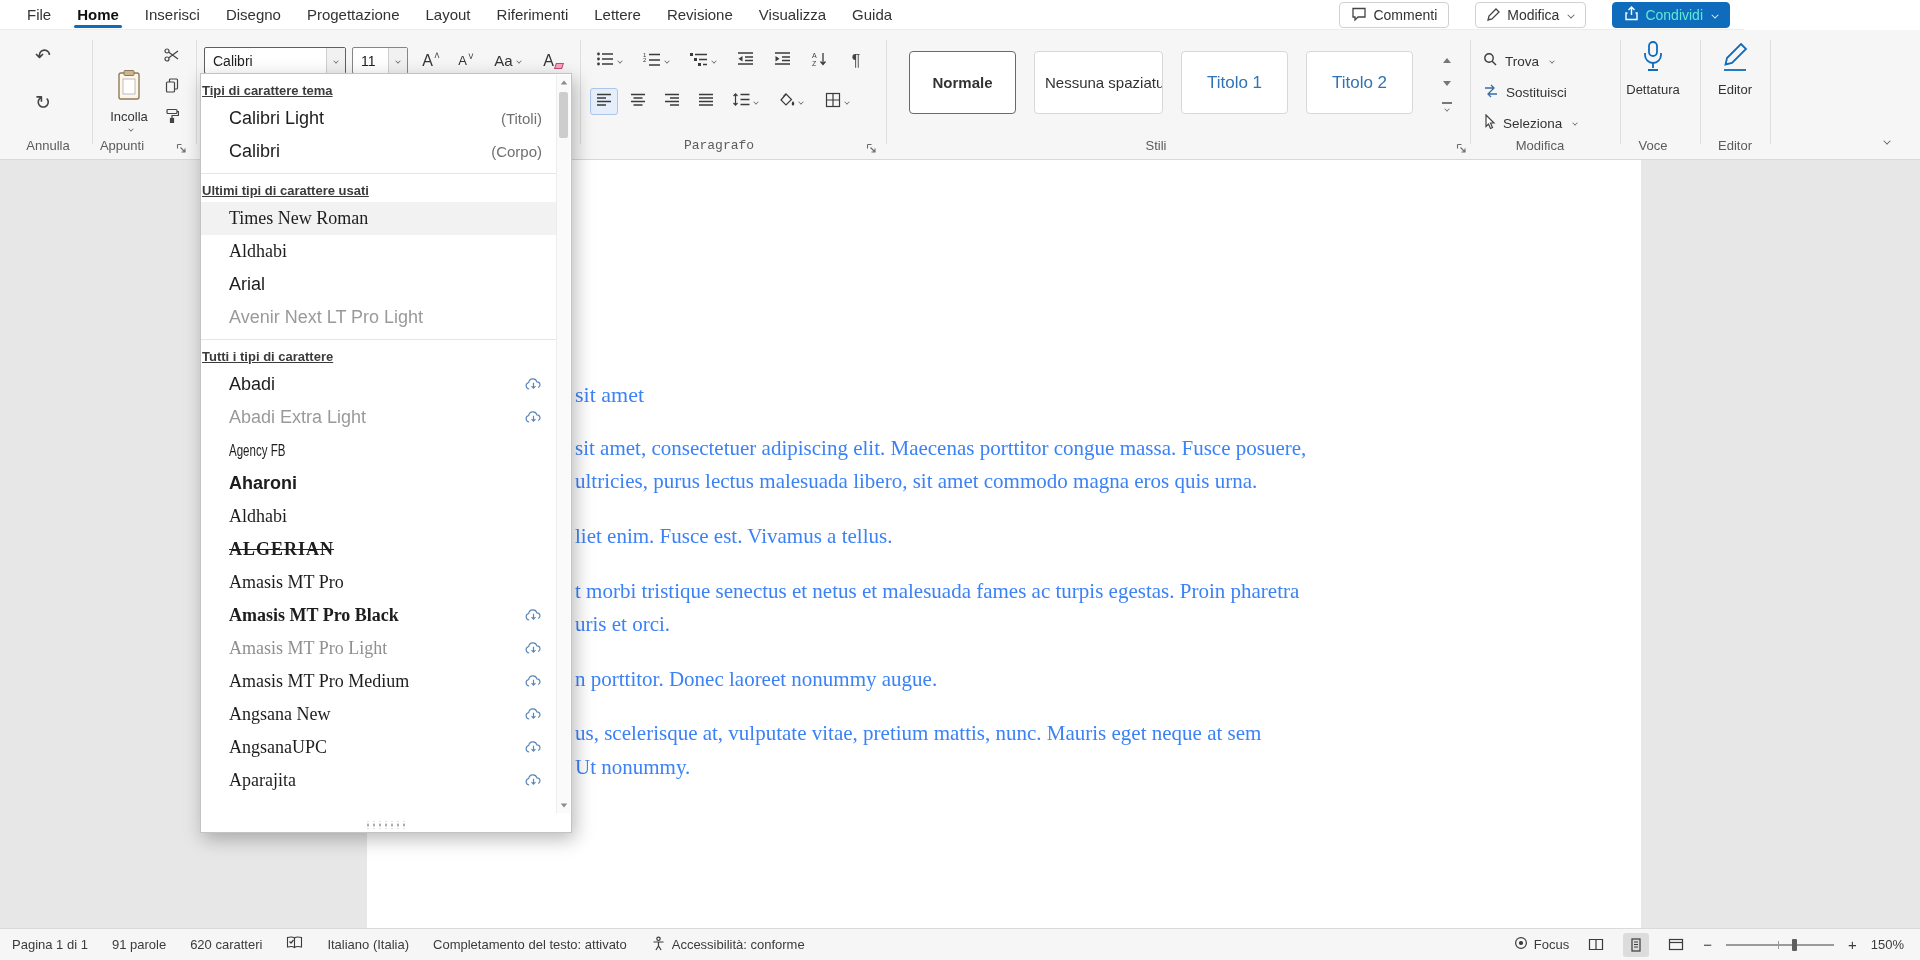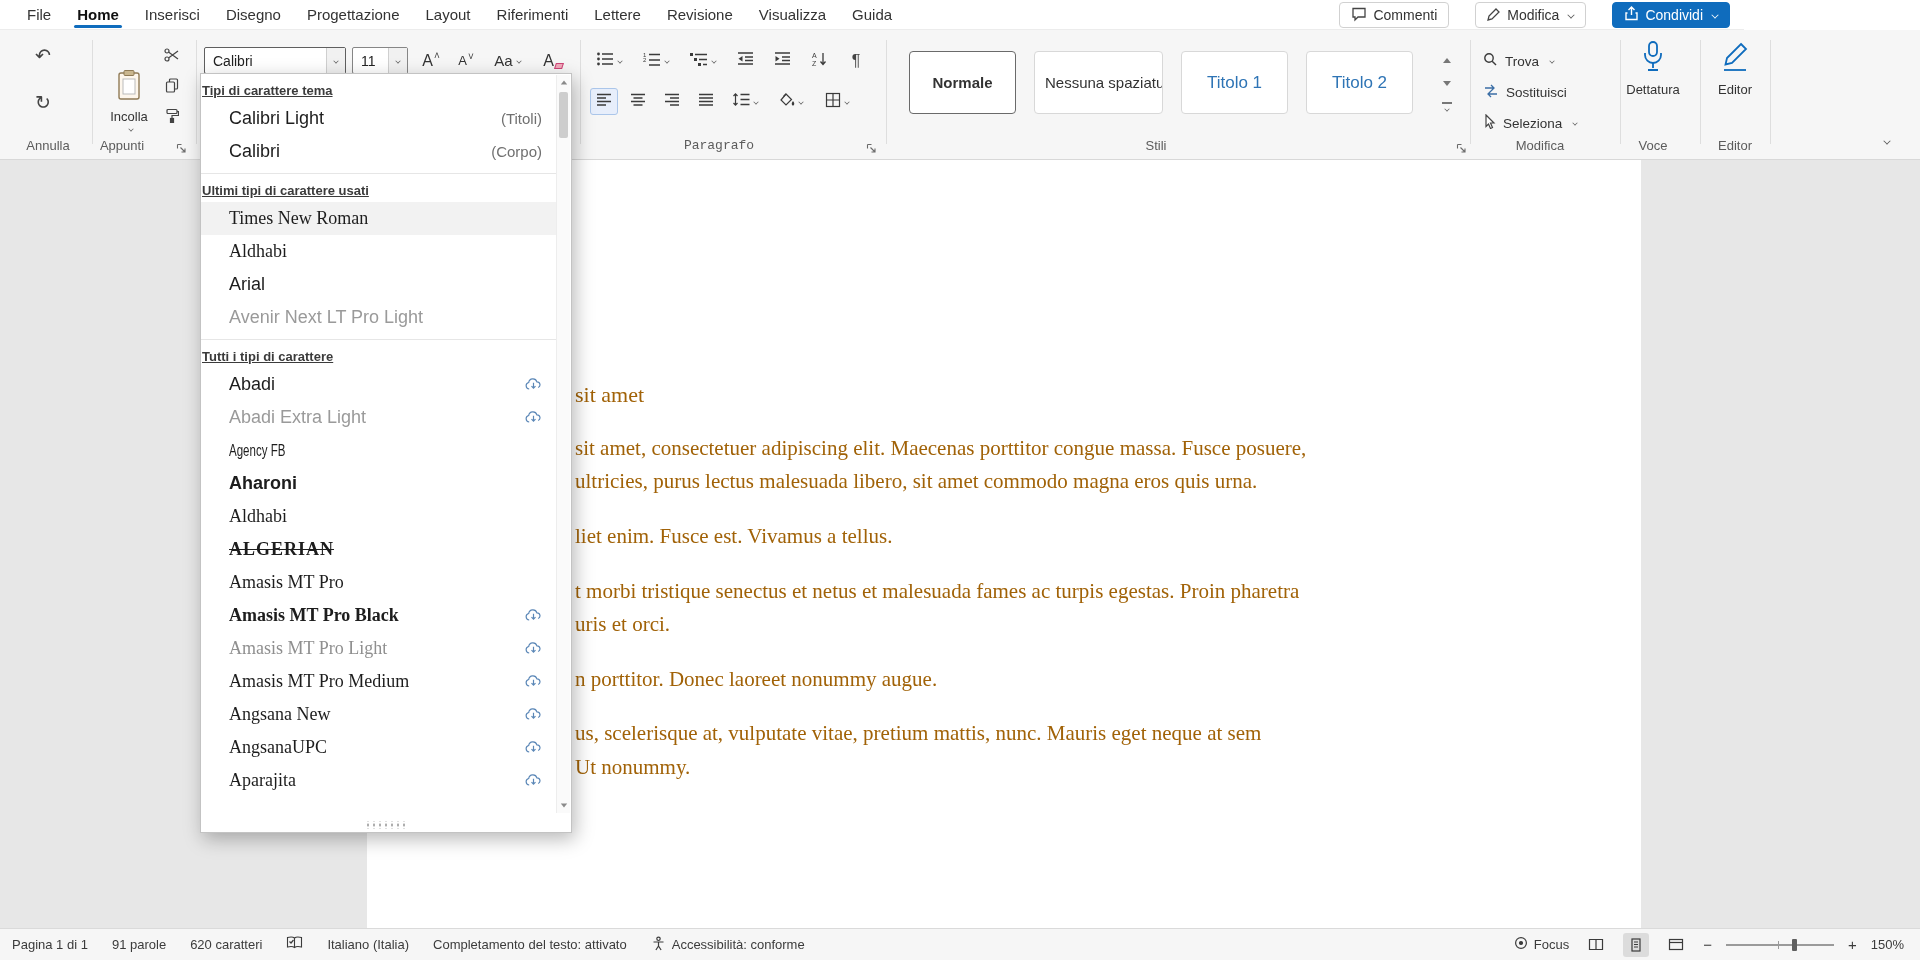--- a/index.html
+++ b/index.html
@@ -7,21 +7,21 @@
   body { font-family:"Liberation Sans", sans-serif; background:#fff; position:relative; color:#222; }
 
   
   .menu-bar { position:absolute; left:0; top:0; width:1744px; height:30px; background:#fff; border-bottom:1px solid #ececec; display:flex; align-items:center; }
   .menu-tabs { display:flex; align-items:stretch; height:100%; margin-left:14px; }
   .mtab { padding:0 13px; display:flex; align-items:center; font-size:15px; color:#333; position:relative; cursor:default; }
   .mtab.active { font-weight:bold; color:#111; }
   .mtab.active::after { content:""; position:absolute; left:10px; right:10px; bottom:1px; height:3px; border-radius:2px; background:#0f6cbd; }
   .menu-right { position:absolute; right:14px; top:2px; display:flex; gap:26px; }
   .mbtn { height:26px; display:flex; align-items:center; gap:6px; padding:0 11px; border:1px solid #d1d1d1; border-radius:4px; background:#fff; font-size:14px; color:#333; }
-  .mbtn.primary { background:#0f6cbd; border-color:#0f6cbd; color:#ffffff; }
+  .mbtn.primary { background:#0f6cbd; border-color:#0f6cbd; color:#5eead4; }
   .chev { display:inline-block; width:6px; height:6px; border-right:1.4px solid #555; border-bottom:1.4px solid #555; transform:rotate(45deg) scale(.85); margin-left:3px; }
   .chev.white { border-color:#fff; }
   .chev.small { transform:rotate(45deg) scale(.6); }
 
   
   .ribbon { position:absolute; left:0; top:30px; width:1920px; height:130px; background:#f6f6f6; border-bottom:1px solid #d8d8d8; }
   .vdiv { position:absolute; top:10px; height:104px; width:1px; background:#dedede; }
   .glabel { position:absolute; top:108px; font-size:13px; color:#5c5c5c; text-align:center; }
   .rbtn { position:absolute; display:flex; align-items:center; justify-content:center; border-radius:3px; color:#333; }
   .glyph { font-size:19px; color:#444; }
@@ -36,21 +36,21 @@
   .style-chip.sel { border:1.6px solid #6a6a6a;font-weight:bold; }
   .style-chip.head { color:#2e74b5; font-size:17px; }
   .style-chip.clip { width:129px; justify-content:flex-start; padding-left:10px; }
   .tri-up { width:0; height:0; border-left:4px solid transparent; border-right:4px solid transparent; border-bottom:5px solid #777; }
   .tri-down { width:0; height:0; border-left:4px solid transparent; border-right:4px solid transparent; border-top:5px solid #777; }
   .edit-row { position:absolute; display:flex; align-items:center; gap:7px; font-size:13.5px; color:#333; height:24px; }
 
   
   .doc-area { position:absolute; left:0; top:160px; width:1920px; height:768px; background:#e7e7e7; overflow:hidden; }
   .page { position:absolute; left:367px; top:0; width:1274px; height:100%; background:#fff; }
-  .doc-line { position:absolute; left:208px; font-family:"Liberation Serif", serif; font-size:21px; color:#a16207; white-space:nowrap;text-align:center; }
+  .doc-line { position:absolute; left:208px; font-family:"Liberation Serif", serif; font-size:21px; color:#3b82f6; white-space:nowrap;text-align:center; }
   .doc-heading { font-size:22px; }
 
   
   .font-dropdown { position:absolute; left:200px; top:73px; width:372px; height:760px; background:#fff; border:1px solid #c3c3c3; box-shadow:3px 6px 18px rgba(0,0,0,.28); z-index:60; }
   .fd-list { position:absolute; left:0; top:0; right:15px; bottom:18px; overflow:hidden; }
   .fd-header { padding:9px 0 4px 1px; font-size:13px; font-weight:bold; color:#3b3b3b;text-decoration:underline; }
   .fd-sep { border-top:1px solid #e6e6e6; margin-top:5px; }
   .fd-item { height:33px; display:flex; align-items:center; padding:0 14px 0 28px; }
   .fd-item.hl { background:#f2f2f2; }
   .fd-name { font-size:18px; color:#1d1d1d; white-space:nowrap; }

